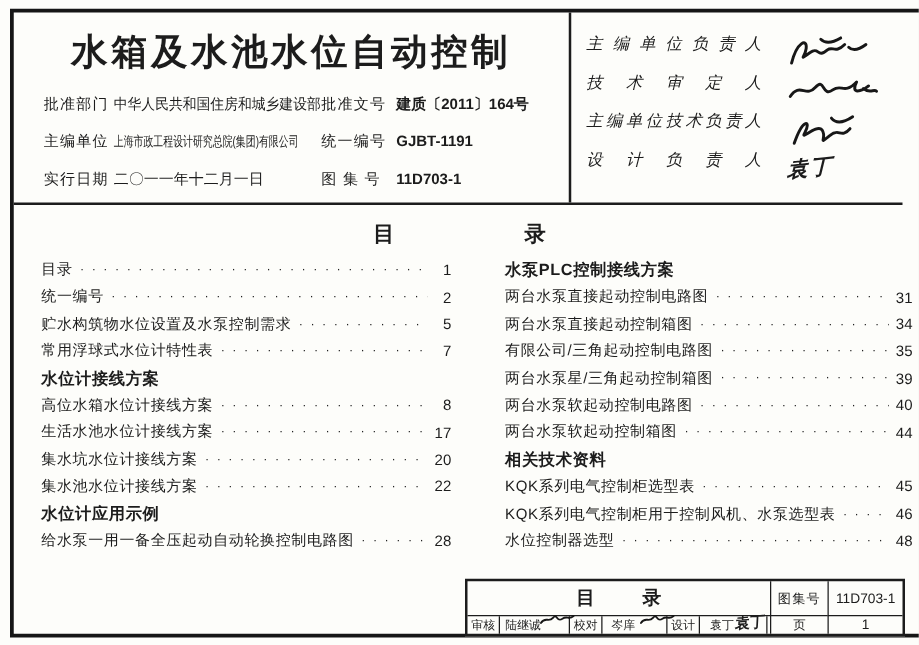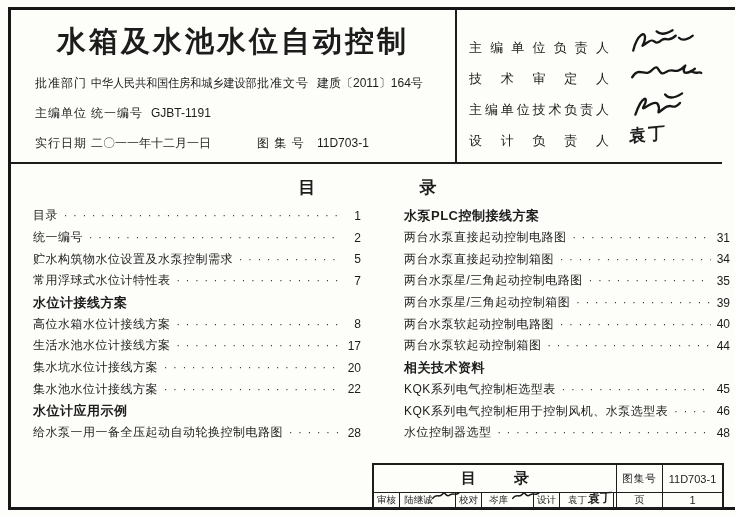--- a/index.html
+++ b/index.html
@@ -30,23 +30,23 @@
     font-size:29px; font-weight:bold; letter-spacing:3px; white-space:nowrap;
   }
   .info-rows { position:absolute; left:24px; top:58px; right:6px; }
   .info-row { display:flex; height:30px; line-height:30px; font-size:12px; white-space:nowrap;justify-content:flex-end; }
   .info-row .l1 { width:56px; letter-spacing:1px; }
   .info-row .v1 { width:166px; overflow:visible; }
   .info-row .v1 span { display:inline-block; white-space:nowrap; transform-origin:0 50%; }
   .info-row .v1 span.fit92 { transform:scaleX(.92); }
   .info-row .v1 span.fit75 { font-size:11px; transform:scaleX(.72); }
   .info-row .l2 { width:60px; letter-spacing:1px; }
-  .info-row .v2 { flex:1; }
+  .info-row .v2 { flex:1;font-weight:bold; }
   .header-right { position:absolute; left:458px; top:16px; right:4px; bottom:0; }
-  .official-row { display:flex; align-items:flex-end; height:31px; }
+  .official-row { display:flex; align-items:flex-start; height:31px;font-style:italic; }
   .official-row .olabel {
     width:140px; font-size:13px;
     text-align:justify; text-align-last:justify;
   }
   .sig-box { margin-left:20px; height:31px; display:flex; align-items:center; overflow:visible; }
   .sig-box svg { overflow:visible; }
   .hand-text {
     display:inline-block; font-weight:bold; font-size:17px;
     transform:rotate(-6deg) skewX(-6deg); letter-spacing:2px;
   }
@@ -101,20 +101,21 @@
       <div class="doc-title">水箱及水池水位自动控制</div>
       <div class="info-rows" id="info-rows">
           <div class="info-row">
             <span class="l1">批准部门</span>
             <span class="v1"><span class="fit92">中华人民共和国住房和城乡建设部</span></span>
             <span class="l2">批准文号</span>
             <span class="v2">建质〔2011〕164号</span>
           </div>
           <div class="info-row">
             <span class="l1">主编单位</span>
+            <span class="v1"><span class="fit75">上海市政工程设计研究总院(集团)有限公司</span></span>
             <span class="l2">统一编号</span>
             <span class="v2">GJBT-1191</span>
           </div>
           <div class="info-row">
             <span class="l1">实行日期</span>
             <span class="v1"><span class="">二〇一一年十二月一日</span></span>
             <span class="l2">图 集 号</span>
             <span class="v2">11D703-1</span>
           </div>
         </div>
@@ -219,21 +220,21 @@
         <span class="t">两台水泵直接起动控制电路图</span>
         <span class="leader">················································</span>
         <span class="p">31</span>
       </div>
       <div class="toc-row">
         <span class="t">两台水泵直接起动控制箱图</span>
         <span class="leader">················································</span>
         <span class="p">34</span>
       </div>
       <div class="toc-row">
-        <span class="t">两台水泵星/三角起动控制电路图</span>
+        <span class="t">有限公司/三角起动控制电路图</span>
         <span class="leader">················································</span>
         <span class="p">35</span>
       </div>
       <div class="toc-row">
         <span class="t">两台水泵星/三角起动控制箱图</span>
         <span class="leader">················································</span>
         <span class="p">39</span>
       </div>
       <div class="toc-row">
         <span class="t">两台水泵软起动控制电路图</span>

